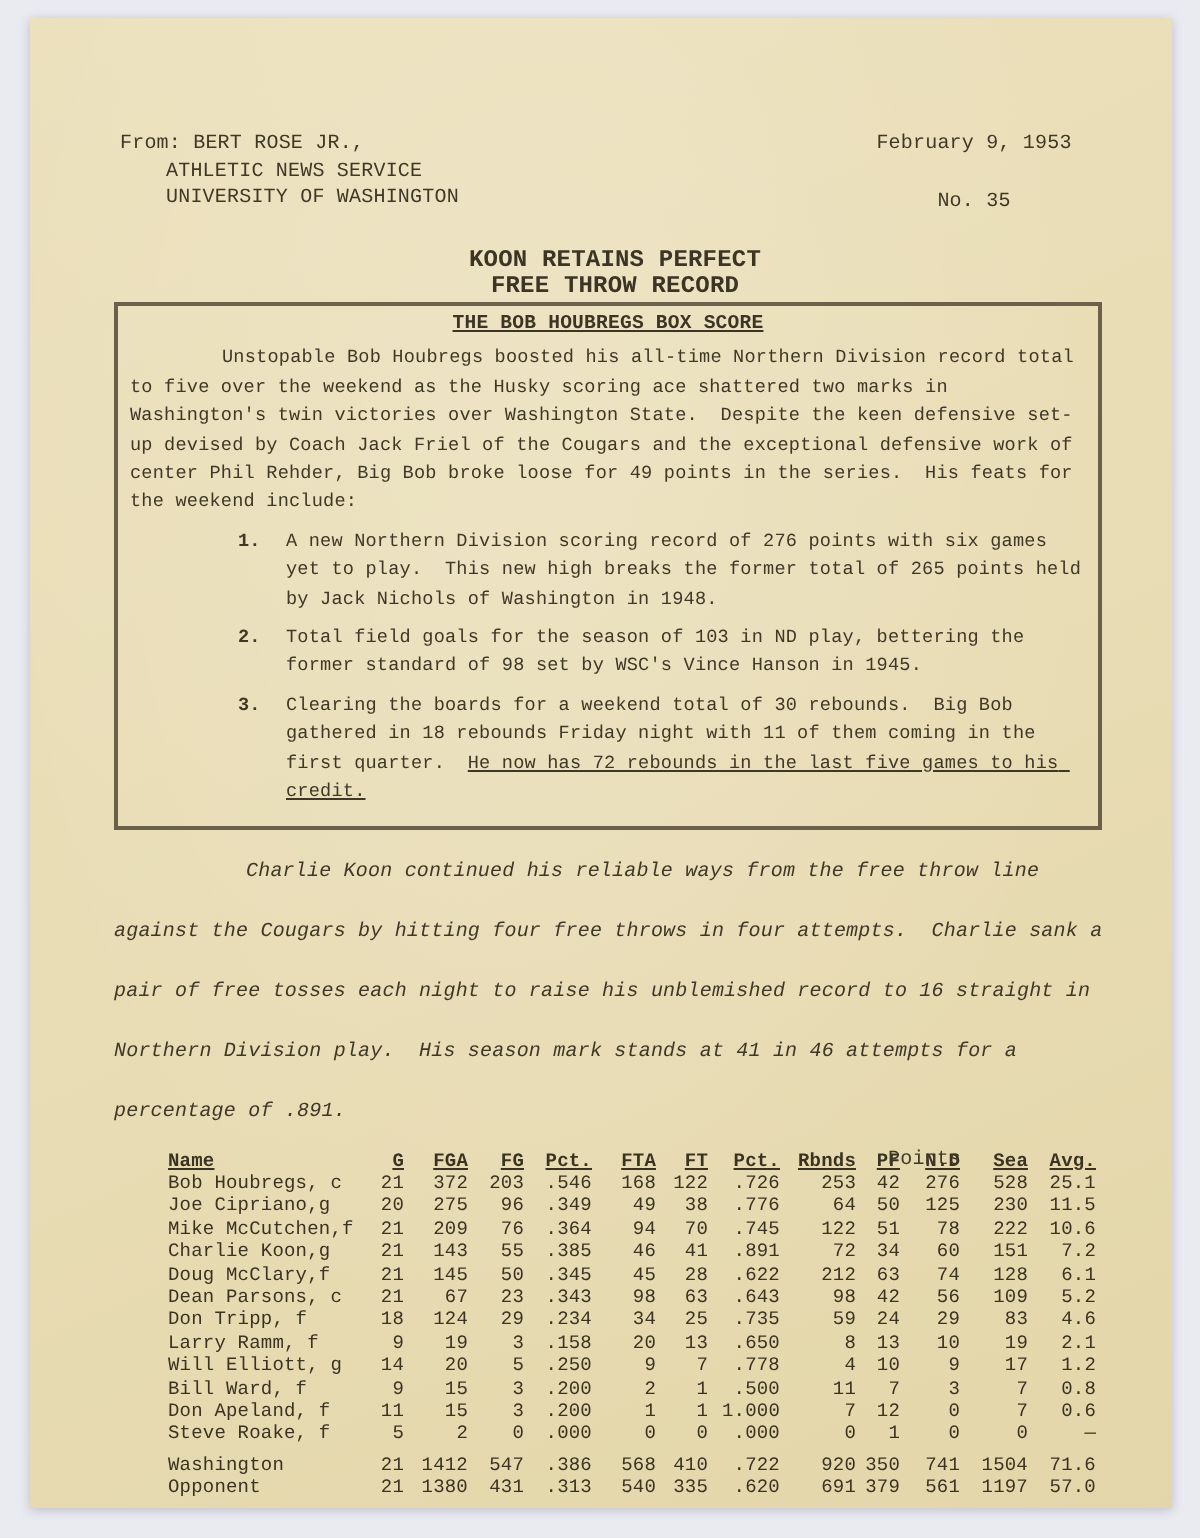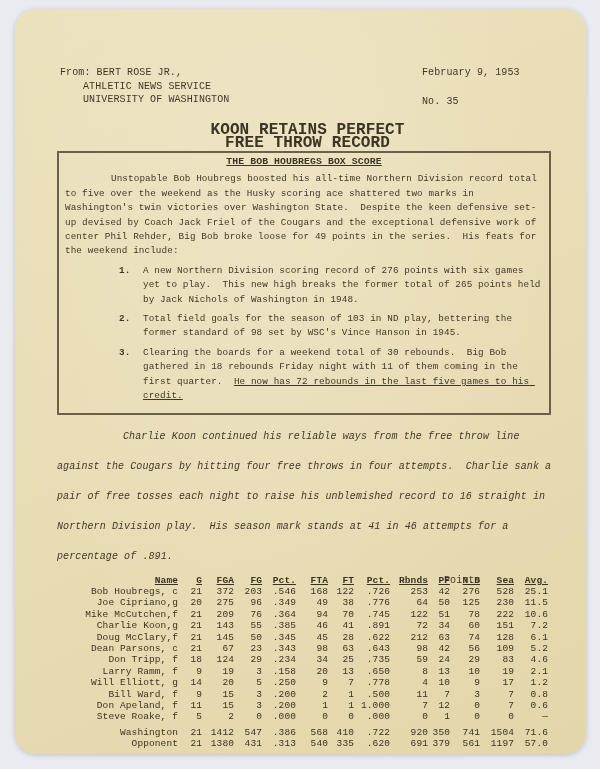--- a/index.html
+++ b/index.html
@@ -12,31 +12,31 @@
   }
   .paper{
     position:absolute;left:15px;top:9px;width:571px;height:745px;
     background:
       radial-gradient(ellipse at 45% 30%, rgba(255,255,255,0.16), rgba(255,255,255,0) 65%),
       linear-gradient(155deg,#ece1bd 0%,#e8dcb4 55%,#e3d6aa 100%);
     box-shadow:0 1px 5px rgba(60,60,90,0.25);
     color:#403827;
   }
   .content{position:absolute;left:45px;top:57px;width:495px;}
-  .typ{letter-spacing:0.1px;border-radius:21px;}
+  .typ{letter-spacing:0.1px;}
 
   
   .hdr{display:flex;justify-content:space-between;font-size:10px;line-height:13.5px;}
   .from-line{white-space:pre;}
   .org-line{white-space:pre;margin-left:23px;}
-  .hdr-right{width:130px;margin-right:3px;}
+  .hdr-right{width:130px;margin-right:3px;text-align:center;}
   .issue-no{margin-top:15px;}
 
   
-  .headline{ text-align:center;font-size:16px;line-height:13px;margin-top:16px;font-weight:bold;color:#3c3424;}
+  .headline{ text-align:center;font-size:12px;line-height:13px;margin-top:16px;font-weight:bold;color:#3c3424;}
 
   
   .boxframe{
     margin-left:-3px;margin-top:1px;width:478px;
     border:2px solid rgba(64,54,38,0.75);
     padding:2px 6px 4px 6px;
     font-size:9.3px;line-height:14.4px;
   }
   .box-title{text-align:center;text-decoration:underline;font-weight:bold;font-size:9.8px;margin-bottom:3px;color:#3c3424;}
   .box-para{white-space:pre-wrap;text-indent:46px;}
@@ -56,21 +56,21 @@
   .points-label{position:absolute;left:384px;top:0;text-align:center;}
   table.stats{
     border-collapse:collapse;table-layout:fixed;width:488px;margin-top:2px;
     font-size:9.5px;color:#3b3322;
   }
   table.stats th, table.stats td{
     padding:0;text-align:right;line-height:11.4px;
     overflow:hidden;white-space:nowrap;font-weight:normal;
   }
   table.stats th{text-decoration:underline;font-weight:bold;}
-  table.stats .name-col{text-align:right;padding-left:24px;}
+  table.stats .name-col{text-align:left;padding-left:24px;}
   table.stats col.c-name{width:118px;}
   table.stats col.c-g{width:24px;}
   table.stats col.c-fga{width:32px;}
   table.stats col.c-fg{width:28px;}
   table.stats col.c-pct1{width:34px;}
   table.stats col.c-fta{width:32px;}
   table.stats col.c-ft{width:26px;}
   table.stats col.c-pct2{width:36px;}
   table.stats col.c-rbnds{width:38px;}
   table.stats col.c-pf{width:22px;}

